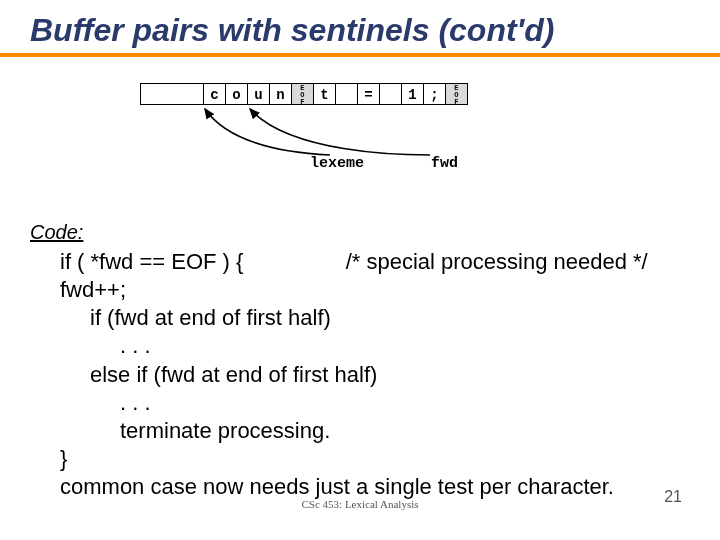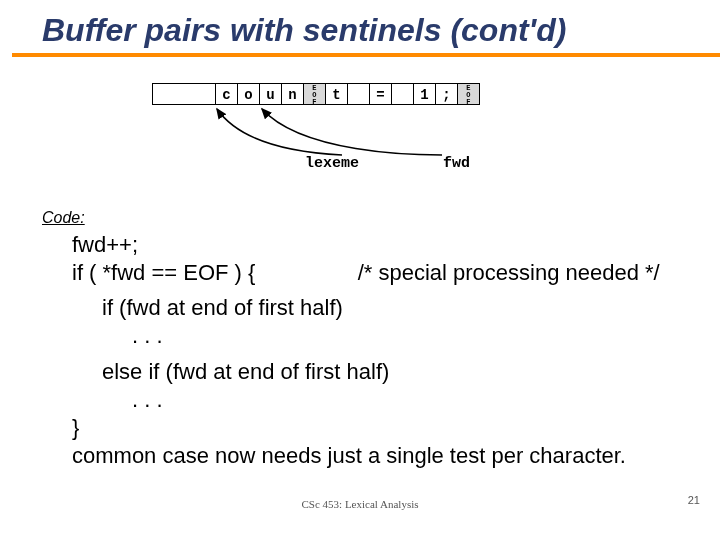--- a/index.html
+++ b/index.html
@@ -10,21 +10,21 @@
     background: #fff;
     font-family: Arial, Helvetica, sans-serif;
     color: #000;
     position: relative;
   }
   .slide {
     width: 720px;
     height: 516px;
     position: relative;
     box-sizing: border-box;
-    padding: 10px 30px 0 42px;
+    padding: 10px 30px 0 30px;
   }
   .title {
     font-size: 32px;
     font-weight: bold;
     color: #2a3b6b;
     margin: 2px 0 4px 0;
     font-style: italic;
   }
   .title-underline {
     height: 4px;
@@ -77,48 +77,48 @@
     top: 80px;
     left: 110px;
     font-family: "Courier New", monospace;
     font-weight: bold;
     font-size: 15px;
   }
 
   .code-heading {
     font-style: italic;
     text-decoration: underline;
-    font-size: 16px;
-    margin-top: 4px;
+    font-size: 20px;
+    margin-top: 16px;
   }
   .code-block {
     font-size: 22px;
     line-height: 1.28;
     margin-left: 30px;
     margin-top: 4px;
   }
-  .code-block .ind1 { margin-left: 30px; margin-top: 7px; }
+  .code-block .ind1 { margin-left: 30px; }
   .code-block .ind2 { margin-left: 60px; }
   .comment { }
 
   .footer-center {
     position: absolute;
     bottom: 6px;
     left: 0;
     width: 100%;
     text-align: center;
     font-size: 11px;
     color: #555;
     font-family: Liberation Serif, serif;
   }
   .footer-right {
     position: absolute;
     bottom: 10px;
-    right: 20px;
-    font-size: 11px;
+    right: 38px;
+    font-size: 16px;
     color: #555;
   }
 </style>
 </head>
 <body>
 
 <div class="slide">
 
   <div class="title">Buffer pairs with sentinels (cont'd)</div>
   <div class="title-underline"></div>
@@ -154,38 +154,39 @@
           <path d="M0,0 L7,3 L0,6 Z" fill="#000"></path>
         </marker>
       </defs>
 
       <path d="M 300 80 C 260 78, 200 70, 175 34" stroke="#000" fill="none" stroke-width="1.6" marker-end="url(#arr)"></path>
 
       <path d="M 400 80 C 370 80, 260 78, 220 34" stroke="#000" fill="none" stroke-width="1.6" marker-end="url(#arr)"></path>
     </svg>
 
     <div class="labels">
-      <span style="position:absolute;left:153px">lexeme</span>
+      <span style="position:absolute;left:170px">lexeme</span>
       <span style="position:absolute;left:291px">fwd</span>
     </div>
   </div>
 
   <div class="code-heading">Code:</div>
 
   <div class="code-block">
-    <div>fwd++;</div>
     <div>
       <span>if ( *fwd == EOF ) {</span>
       <span style="display:inline-block;width:90px"></span>
       <span class="comment">/* special processing needed */</span>
     </div>
+    <div>fwd++;</div>
     <div class="ind1">if (fwd at end of first half)</div>
     <div class="ind2">. . .</div>
     <div class="ind1">else if (fwd at end of first half)</div>
     <div class="ind2">. . .</div>
+    <div class="ind2">terminate processing.</div>
     <div>}</div>
     <div>common case now needs just a single test per character.</div>
   </div>
 
   <div class="footer-center">CSc 453: Lexical Analysis</div>
   <div class="footer-right">21</div>
 
 </div>
 
 </body></html>

